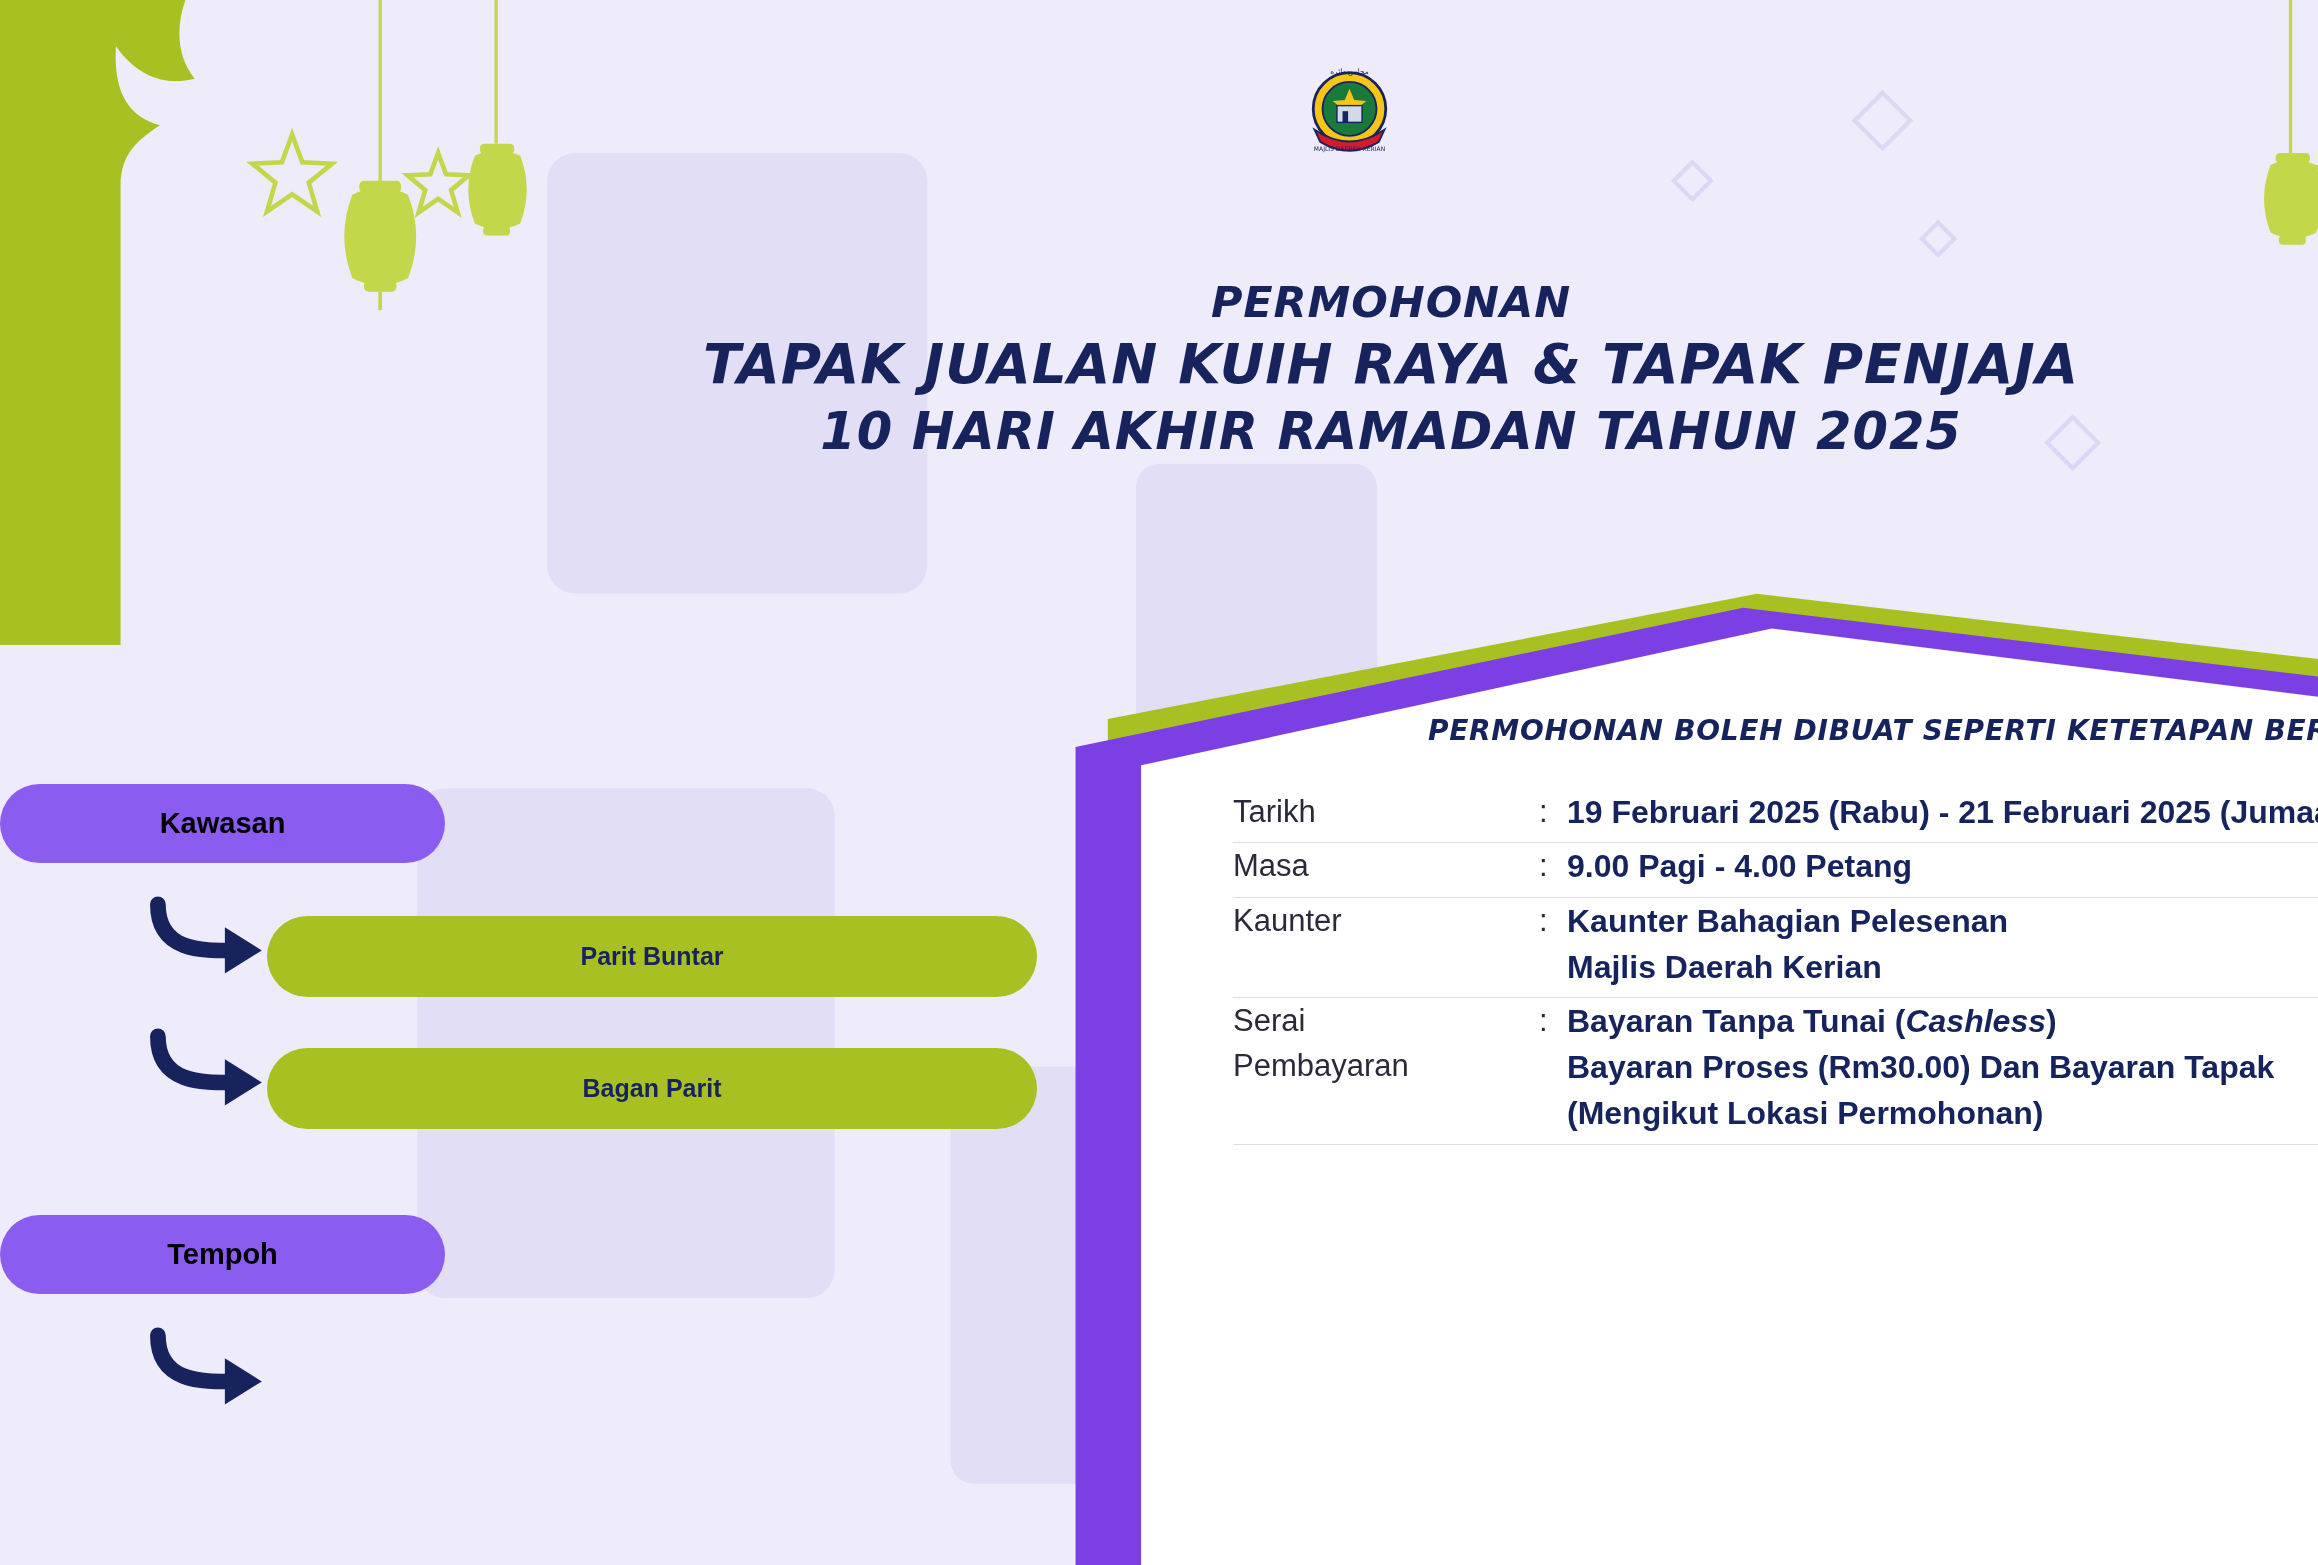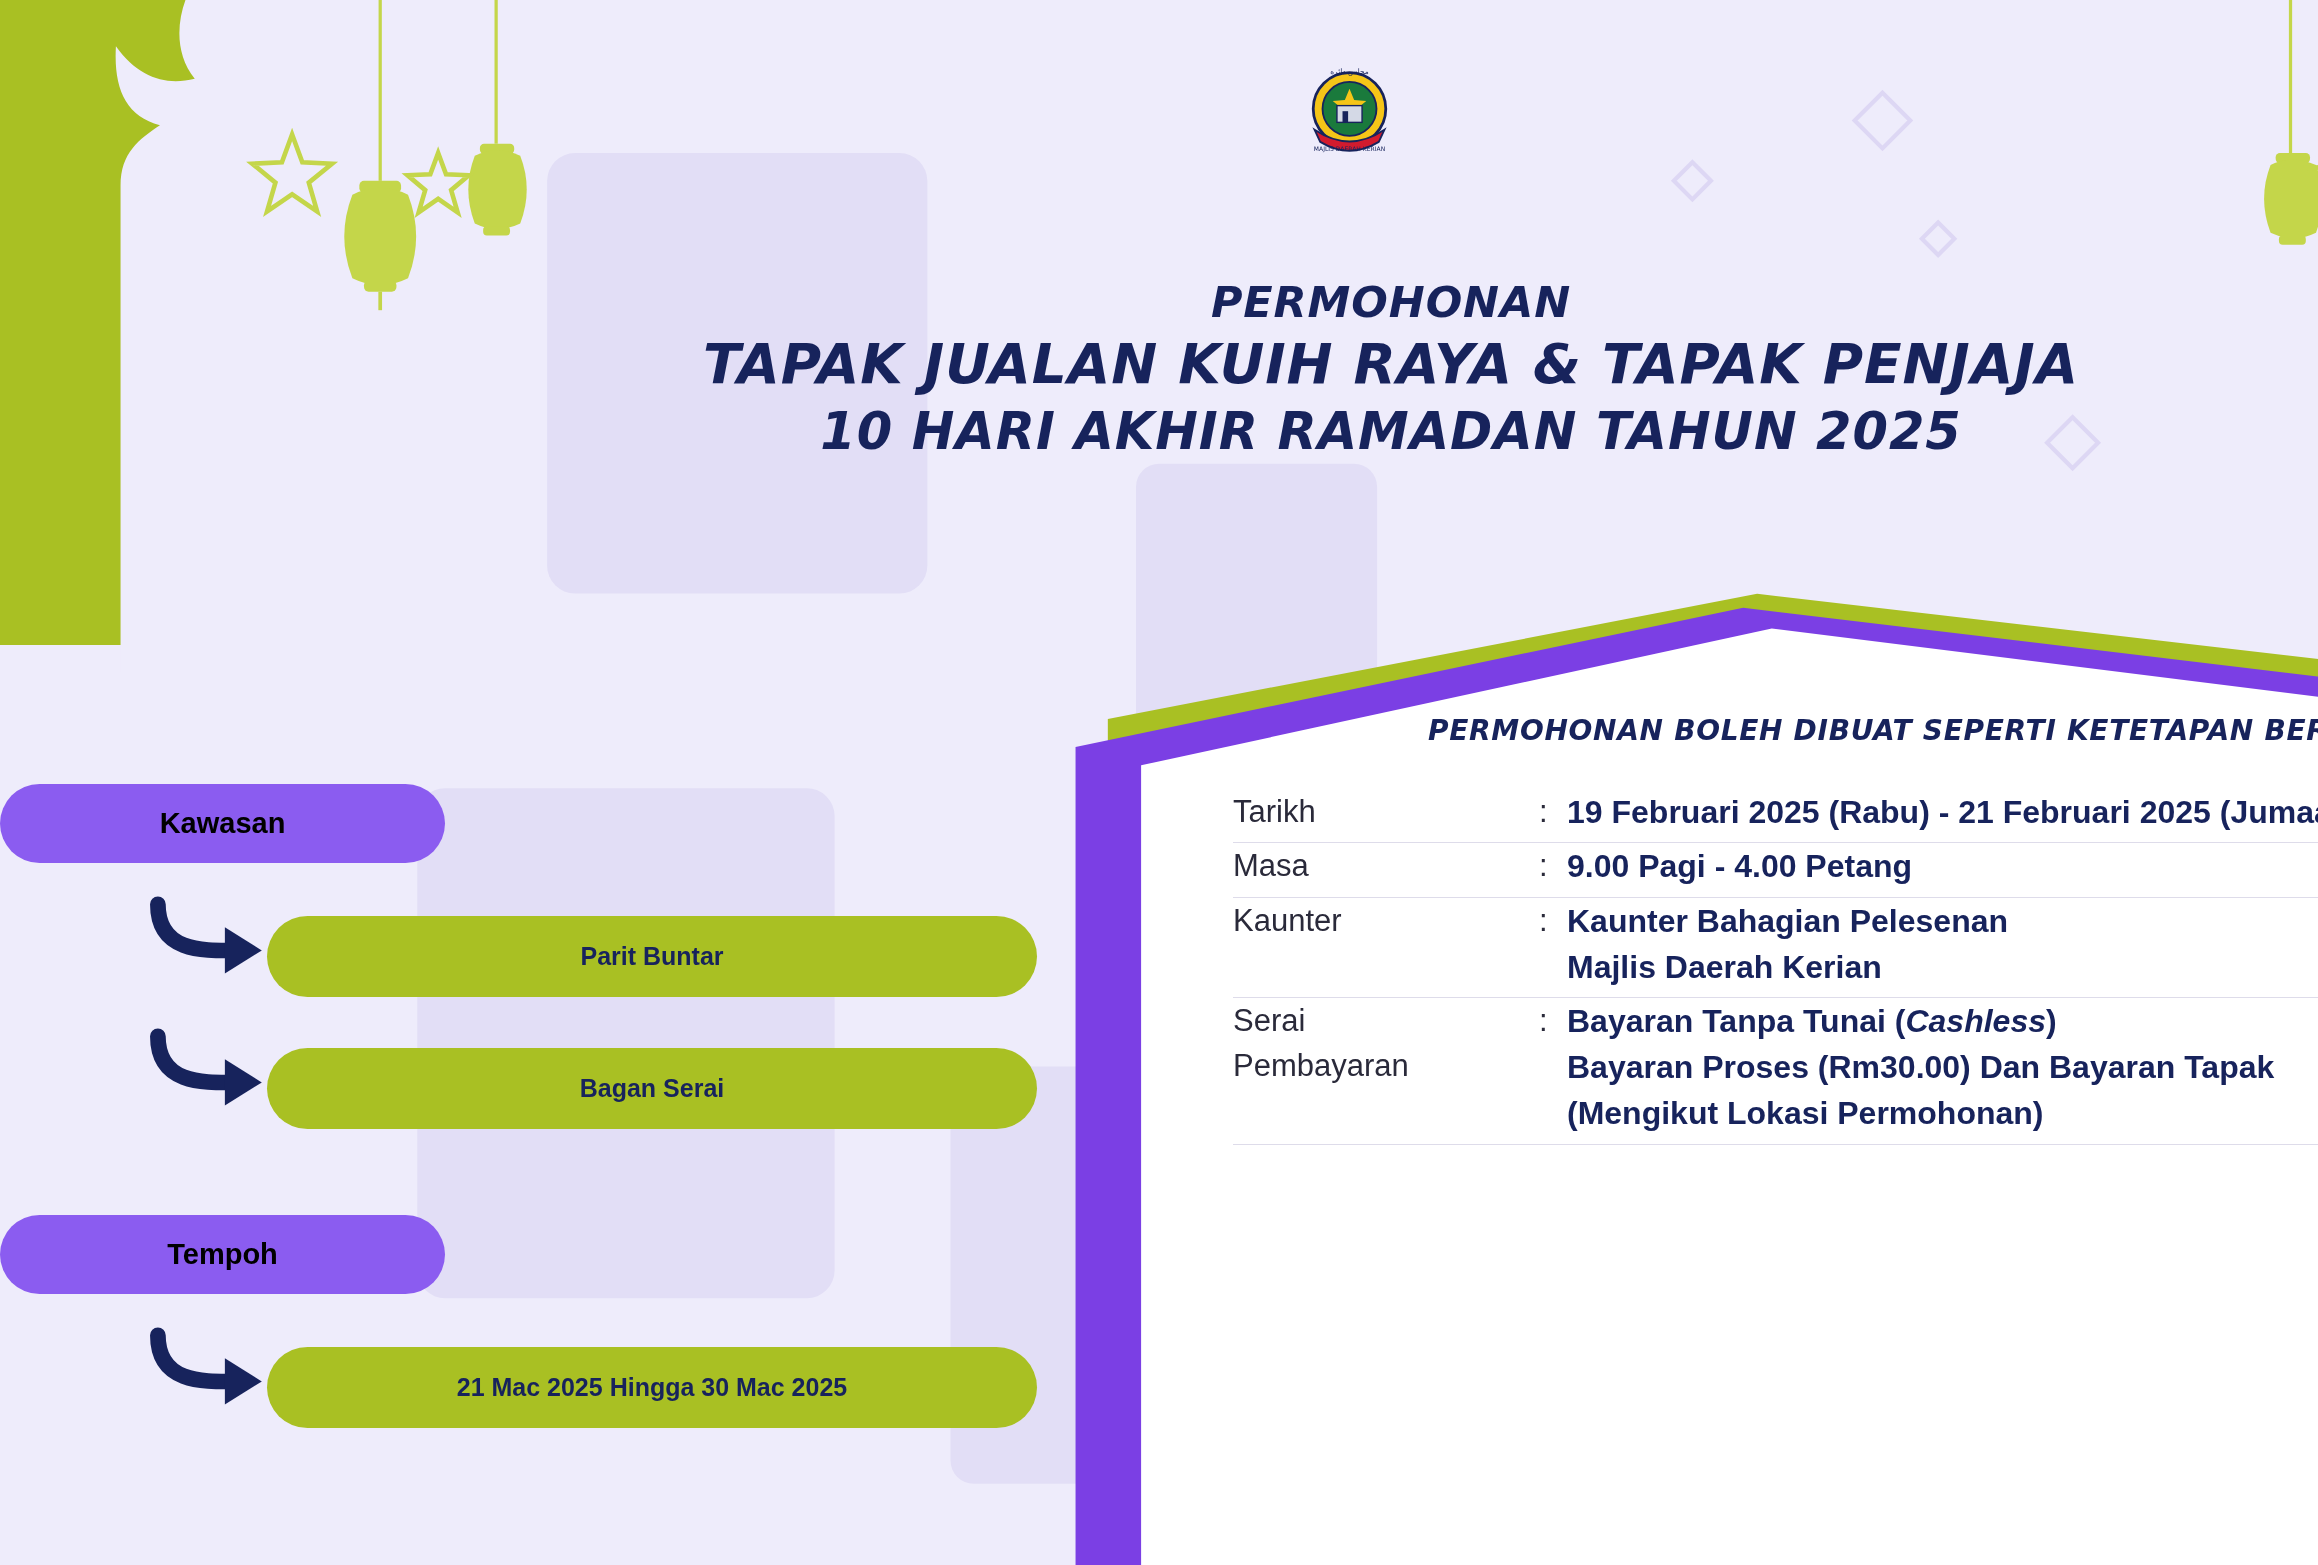--- a/index.html
+++ b/index.html
@@ -259,34 +259,31 @@
   </svg>
   <div class="pill-green" style="left:267px; top:916px; width:770px; height:81px;">
     <span>Parit Buntar</span>
   </div>
 
   <svg class="arrow-svg" style="left:139px; top:1027px; width:144px; height:97px;" viewBox="0 0 310 210">
     <path d="M40 20 C 40 130, 150 120, 220 120" stroke="#17235c" stroke-width="34" fill="none" stroke-linecap="round"></path>
     <path d="M185 70 L 265 120 L 185 170 Z" fill="#17235c"></path>
   </svg>
   <div class="pill-green" style="left:267px; top:1048px; width:770px; height:81px;">
-    <span>Bagan Serai</span>
+    <span>Bagan Parit</span>
   </div>
 
   <div class="pill-purple" style="left:0px; top:1215px; width:445px; height:79px;">
     <span>Tempoh</span>
   </div>
 
   <svg class="arrow-svg" style="left:139px; top:1326px; width:144px; height:97px;" viewBox="0 0 310 210">
     <path d="M40 20 C 40 130, 150 120, 220 120" stroke="#17235c" stroke-width="34" fill="none" stroke-linecap="round"></path>
     <path d="M185 70 L 265 120 L 185 170 Z" fill="#17235c"></path>
   </svg>
-  <div class="pill-green" style="left:267px; top:1347px; width:770px; height:81px;">
-    <span>21 Mac 2025 Hingga 30 Mac 2025</span>
-  </div>
 
   <svg class="card-green" style="left:1080px; top:566px; width:1716px; height:1020px;" viewBox="0 0 3700 2200" preserveAspectRatio="none">
     <path fill="#a9c023" d="M60 2200 L60 330 L1460 60 L3700 320 L3700 2200 Z"></path>
   </svg>
   <svg class="card-purple" style="left:1057px; top:580px; width:1734px; height:1011px;" viewBox="0 0 3740 2180" preserveAspectRatio="none">
     <path fill="#7b3fe4" d="M40 2180 L40 360 L1480 60 L3740 330 L3740 2180 Z"></path>
   </svg>
   <svg class="card-white" style="left:1104px; top:603px; width:1688px; height:983px;" viewBox="0 0 3640 2120" preserveAspectRatio="none">
     <path fill="#ffffff" d="M80 2120 L80 350 L1440 55 L3640 330 L3640 2120 Z"></path>
   </svg>

